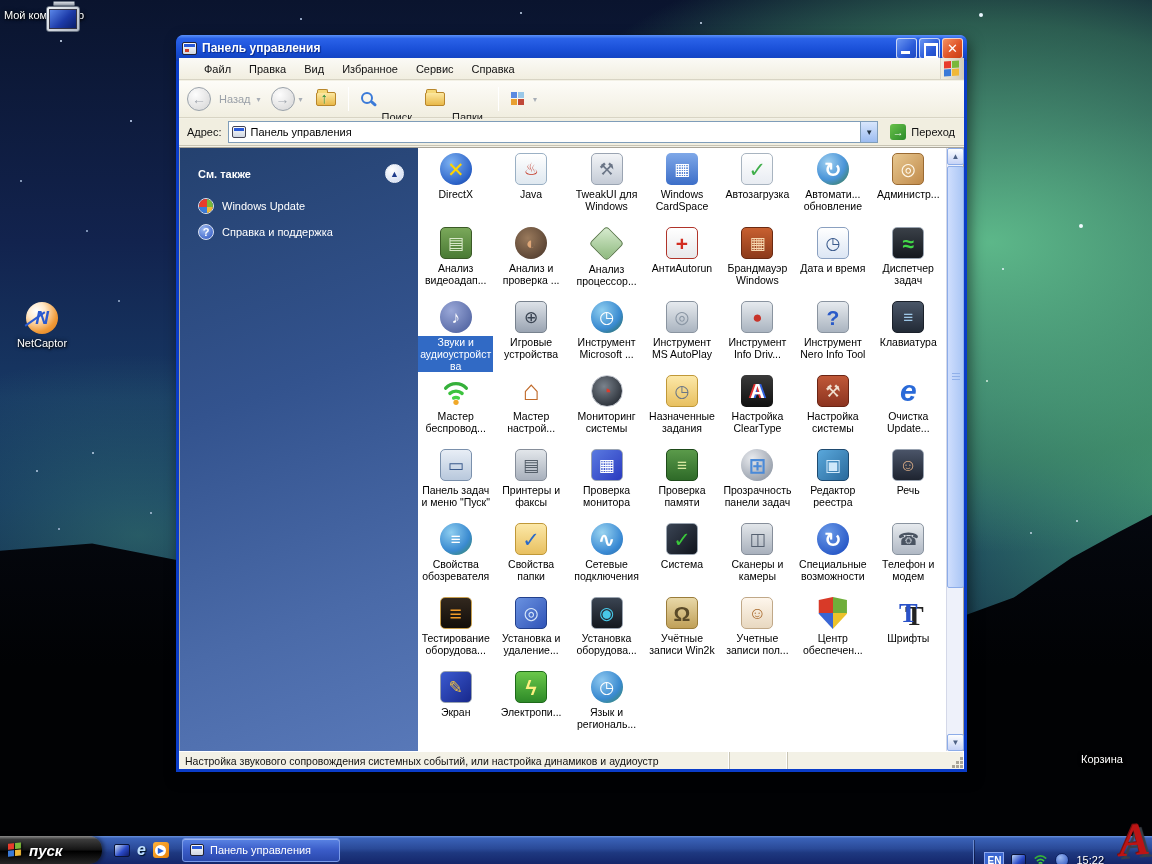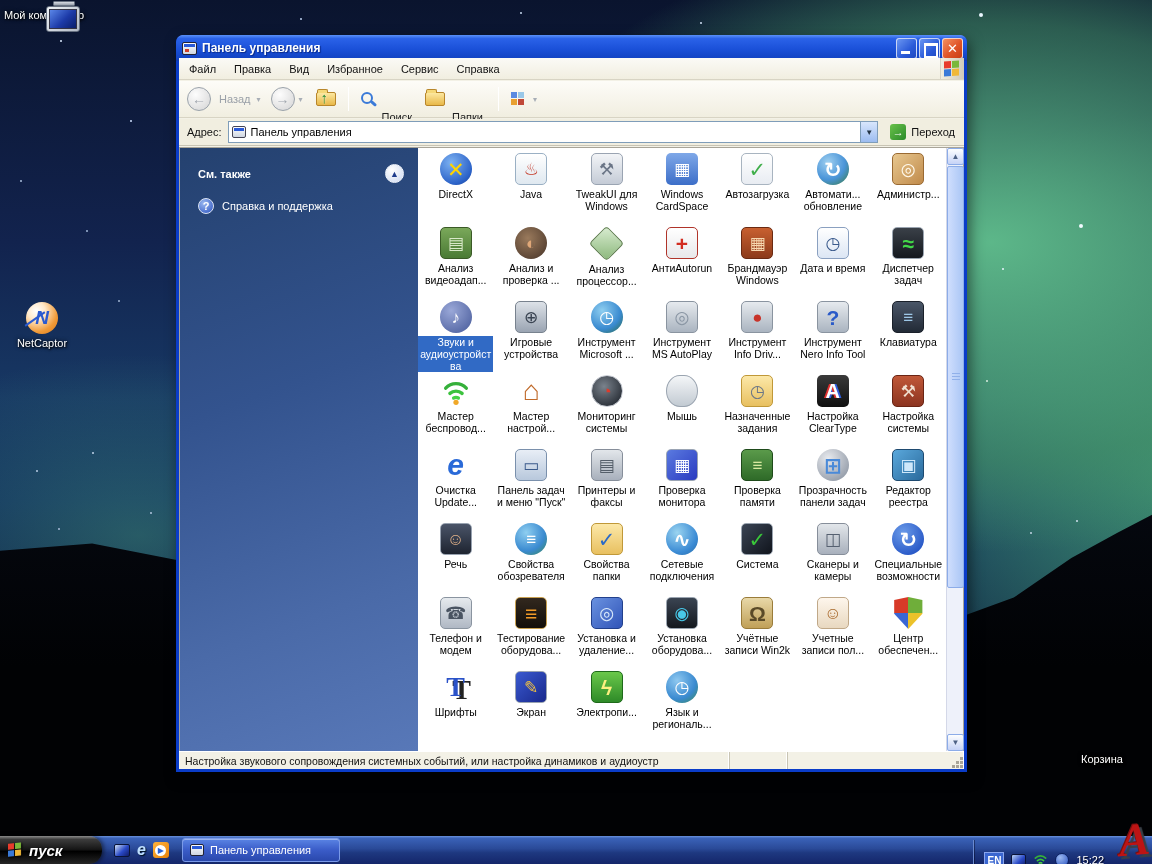--- a/index.html
+++ b/index.html
@@ -48,21 +48,21 @@
   .titlebar .t-icon{width:15px;height:13px;background:linear-gradient(180deg,#fdfdfd,#cfd6e2);border:1px solid #223;border-radius:2px;position:relative;margin-right:5px;flex:0 0 auto;}
   .titlebar .t-icon::before{content:"";position:absolute;left:1px;top:1px;right:1px;height:3px;background:#2a5ad8;}
   .titlebar .t-icon::after{content:"";position:absolute;left:2px;bottom:2px;width:4px;height:3px;background:#d04028;}
   .titlebar .t-text{color:#fff;font-weight:bold;font-size:12px;text-shadow:1px 1px 1px #0a2a88;flex:1;}
   .wbtn{width:21px;height:21px;border-radius:3px;margin-left:2px;border:1px solid rgba(255,255,255,.75);
     background:linear-gradient(135deg,#6a96f2,#2a5ad8 60%,#1e48c0);position:relative;flex:0 0 auto;}
   .wbtn.close{background:linear-gradient(135deg,#f49060,#e05428 55%,#c83c14);}
   .wbtn.min::before{content:"";position:absolute;left:4px;bottom:4px;width:9px;height:3px;background:#fff;}
   .wbtn.max::before{content:"";position:absolute;left:4px;top:4px;width:10px;height:10px;border:2px solid #fff;border-top-width:3px;}
   .wbtn.close::before{content:"\2715";position:absolute;left:0;top:0;width:100%;height:100%;display:flex;align-items:center;justify-content:center;color:#fff;font-size:13px;font-weight:bold;}
-  .menubar{position:absolute;left:0;top:23px;right:0;height:22px;background:linear-gradient(180deg,#fbfaf6,#f1eee0);border-bottom:1px solid #d8d4c4;display:flex;align-items:center;padding-left:1px;}
+  .menubar{position:absolute;left:0;top:23px;right:0;height:22px;background:linear-gradient(180deg,#fbfaf6,#f1eee0);border-bottom:1px solid #d8d4c4;display:flex;align-items:center;padding-left:16px;}
   .menu-items{display:flex;flex:1;}
   .menu-item{padding:3px 9px;color:#111;}
   .menu-flagbox{width:24px;height:21px;background:linear-gradient(90deg,#f1eee0,#cfcaba);display:flex;align-items:center;justify-content:center;border-left:1px solid #d8d4c4;}
   .flag16{width:17px;height:16px;display:grid;grid-template-columns:7px 7px;grid-template-rows:7px 7px;gap:1px;transform:skewY(-4deg);}
   .flag16 b:nth-child(1){background:#e83c2c;}.flag16 b:nth-child(2){background:#7ab83a;}
   .flag16 b:nth-child(3){background:#3a7ad8;}.flag16 b:nth-child(4){background:#f0b838;}
   .toolbar{position:absolute;left:0;top:46px;right:0;height:37px;background:linear-gradient(180deg,#fdfcf8,#f1eee0);border-bottom:1px solid #d8d4c4;display:flex;align-items:center;padding-left:8px;gap:4px;}
   .navcircle{width:24px;height:24px;border-radius:50%;border:1px solid #9aa2aa;
     background:radial-gradient(circle at 35% 30%,#fdfdfd,#d4d4d4);display:flex;align-items:center;justify-content:center;
     color:#a0a6ae;font-size:14px;font-weight:bold;}
@@ -245,20 +245,29 @@
   </div>
 
   <div class="win-body">
     <div class="sidepane">
       <div class="sp-header">
         <span class="sp-title">См. также</span>
         <span class="sp-circle">▲</span>
       </div>
       <div id="sp-items">
           <div class="sp-item">
+            <span class="wu">
+              <b></b>
+              <b></b>
+              <b></b>
+              <b></b>
+            </span>
+            <span>Windows Update</span>
+          </div>
+          <div class="sp-item">
             <span class="hlp"></span>
             <span>Справка и поддержка</span>
           </div>
         </div>
     </div>
     <div class="gridarea" id="grid">
         <div class="cell">
           <span class="gi ci bold-glyph" style="background: radial-gradient(circle at 35% 30%, rgb(125, 178, 242), rgb(43, 98, 200) 70%, rgb(22, 57, 138));">
             <i style="color: rgb(255, 212, 0);">✕</i>
           </span>
@@ -397,24 +406,20 @@
           <span class="gi pl">
             <i style="color: rgb(192, 106, 42);">⌂</i>
           </span>
           <div class="lbl">Мастер настрой...</div>
         </div>
         <div class="cell">
           <span class="gi ci bd" style="background: radial-gradient(circle at 40% 35%, rgb(122, 130, 140), rgb(46, 52, 60) 75%); border-color: rgb(200, 204, 212);">
             <i style="color: rgb(224, 58, 42);">◔</i>
           </span>
           <div class="lbl">Мониторинг системы</div>
-        </div>
-        <div class="cell">
-          <span class="gi pill bd" style="background: linear-gradient(rgb(244, 246, 248), rgb(194, 202, 210)); border-color: rgb(154, 164, 176);"></span>
-          <div class="lbl">Мышь</div>
         </div>
         <div class="cell">
           <span class="gi sq bd" style="background: linear-gradient(rgb(252, 232, 168), rgb(232, 192, 96)); border-color: rgb(192, 152, 56);">
             <i style="color: rgb(106, 118, 134);">◷</i>
           </span>
           <div class="lbl">Назначенные задания</div>
         </div>
         <div class="cell">
           <span class="gi sq rgb" style="background: linear-gradient(rgb(58, 58, 58), rgb(16, 16, 16));">
             <i style="color: rgb(255, 255, 255);">A</i>

